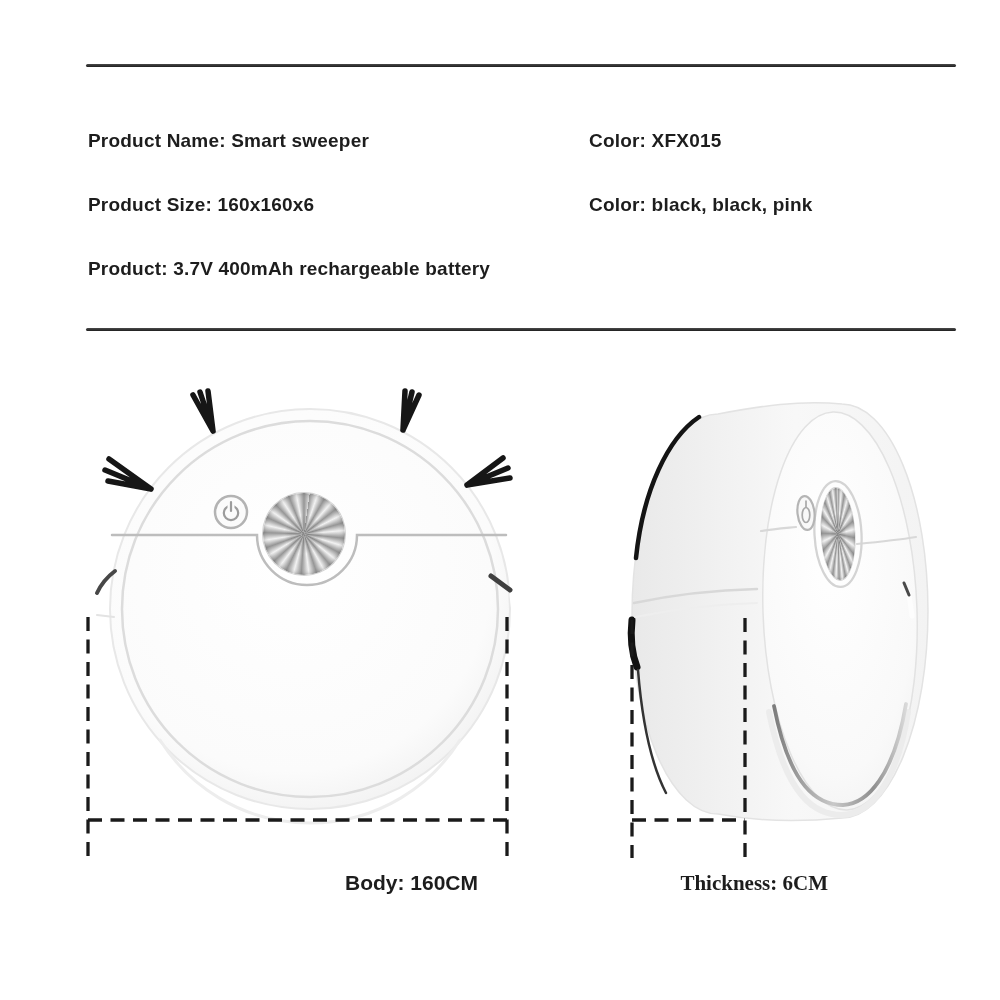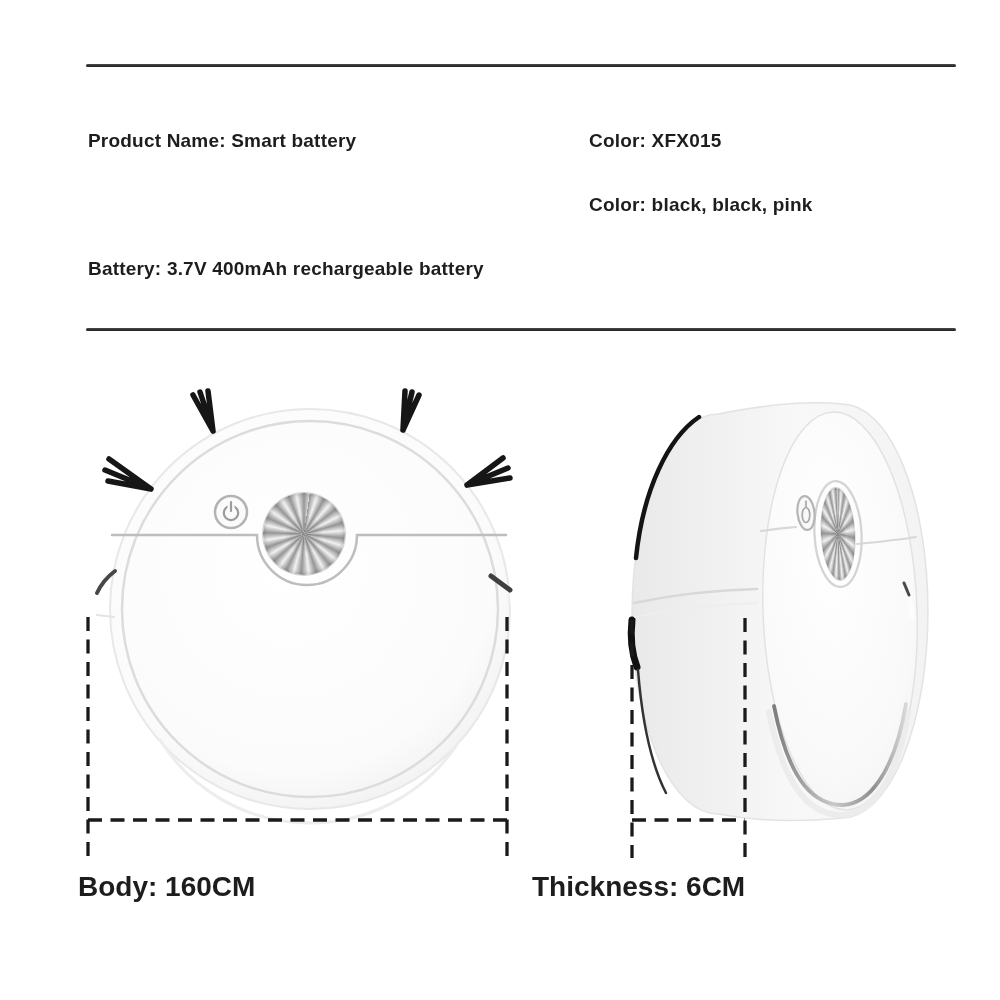--- a/index.html
+++ b/index.html
@@ -9,43 +9,44 @@
   }
   .rule{position:absolute;left:86px;width:870px;height:3px;border-radius:2px;
     background:linear-gradient(180deg,#4a4a4a,#1f1f1f);}
   .rule.top{top:64px;}
   .rule.bottom{top:328px;}
   .spec{position:absolute;font-size:19px;font-weight:700;letter-spacing:.2px;white-space:nowrap;}
   .spec.c1{left:88px;}
   .spec.c2{left:589px;}
   .r1{top:130px;} .r2{top:194px;} .r3{top:258px;}
   #fig-svg{position:absolute;left:0;top:0;width:1000px;height:1000px;}
-  .dim-label{position:absolute;top:871px;font-size:28px;font-weight:700;text-align:left;white-space:nowrap;}
+  .dim-label{position:absolute;top:871px;font-size:21px;font-weight:700;text-align:right;white-space:nowrap;}
   #body-label{left:78px;width:400px;}
-  #thickness-label{left:532px;width:320px;}
+  #thickness-label{left:508px;width:320px;font-family:Liberation Serif, serif;}
   
   .disc{position:absolute;border-radius:50%;
     background:
       radial-gradient(circle at 50% 50%, rgba(110,110,110,.50) 0 7%, rgba(255,255,255,0) 34%),
       repeating-conic-gradient(from 8deg,#969696 0deg,#f2f2f2 11deg,#969696 22deg);
     box-shadow: inset 0 0 5px rgba(0,0,0,.28), 0 0 0 1px rgba(170,170,170,.55);
   }
   #disc-top{left:263px;top:493px;width:82px;height:82px;}
   #disc-side{left:792px;top:488px;width:92px;height:92px;
     transform:rotate(-3deg) scaleX(.37);}
 </style>
 </head>
 <body>
 
 <div id="page">
 
   <div class="rule top"></div>
 
-  <div class="spec c1 r1">Product Name: Smart battery</div>
-  <div class="spec c1 r3">Battery: 3.7V 400mAh rechargeable battery</div>
+  <div class="spec c1 r1">Product Name: Smart sweeper</div>
+  <div class="spec c1 r2">Product Size: 160x160x6</div>
+  <div class="spec c1 r3">Product: 3.7V 400mAh rechargeable battery</div>
   <div class="spec c2 r1">Color: XFX015</div>
   <div class="spec c2 r2">Color: black, black, pink</div>
 
   <div class="rule bottom"></div>
 
   <svg id="fig-svg" viewBox="0 0 1000 1000">
     <defs>
       <radialGradient id="bodyGrad" cx="45%" cy="40%" r="65%">
         <stop offset="0%" stop-color="#ffffff"></stop>
         <stop offset="78%" stop-color="#fbfbfb"></stop>

